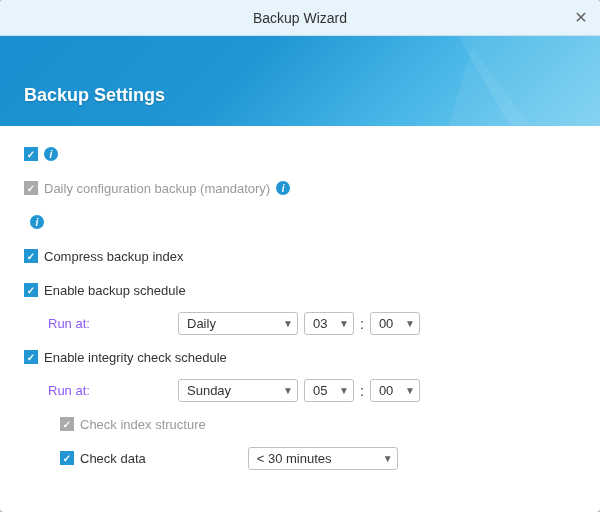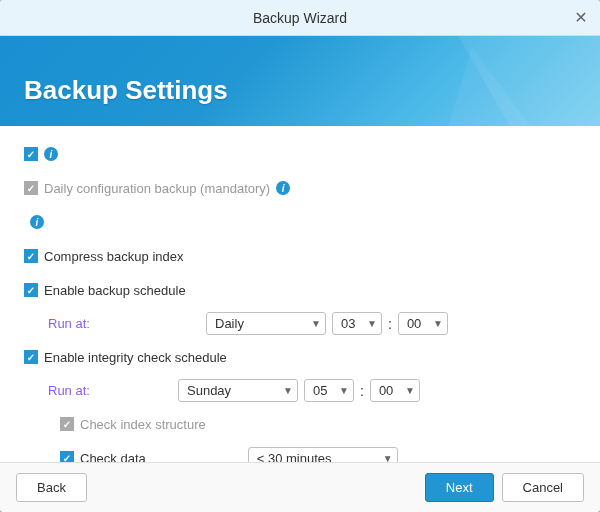--- a/index.html
+++ b/index.html
@@ -79,21 +79,21 @@
       top: 10px;
       width: 150px;
       height: 150px;
       background: rgba(255,255,255,0.06);
       transform: rotate(-10deg);
       clip-path: polygon(50% 0%, 0% 100%, 100% 100%);
     }
 
     .header-title {
       color: #fff;
-      font-size: 26px;
+      font-size: 18px;
       font-weight: bold;
       text-shadow: 0 1px 2px rgba(0,0,0,0.2);
       z-index: 1;
     }
 
     .form-row {
       display: flex;
       align-items: center;
       margin-bottom: 10px;
       min-height: 24px;
@@ -334,21 +334,21 @@
 
       <div class="form-row">
         <label class="checkbox-label">
           <div class="checkbox checked"></div>
           <span class="label-text">Enable backup schedule</span>
         </label>
       </div>
 
       <div class="run-at-row">
         <span class="run-at-label">Run at:</span>
-        <div class="select-group" style="margin-left:88px">
+        <div class="select-group" style="margin-left:60px">
           <div class="select-wrapper">
             <select class="select-box select-daily">
               <option>Daily</option>
               <option>Weekly</option>
               <option>Monthly</option>
             </select>
             <span class="select-arrow">▼</span>
           </div>
           <div class="select-wrapper">
             <select class="select-box select-hour">
@@ -423,21 +423,14 @@
             <option>&lt; 2 hours</option>
             <option>No limit</option>
           </select>
           <span class="select-arrow">▼</span>
         </div>
       </div>
 
     </div>
   </div>
 
-  <div class="footer">
-    <button class="btn btn-back">Back</button>
-    <div class="right-buttons">
-      <button class="btn btn-next">Next</button>
-      <button class="btn btn-cancel">Cancel</button>
-    </div>
-  </div>
 
 </div>
 
 </body></html>

